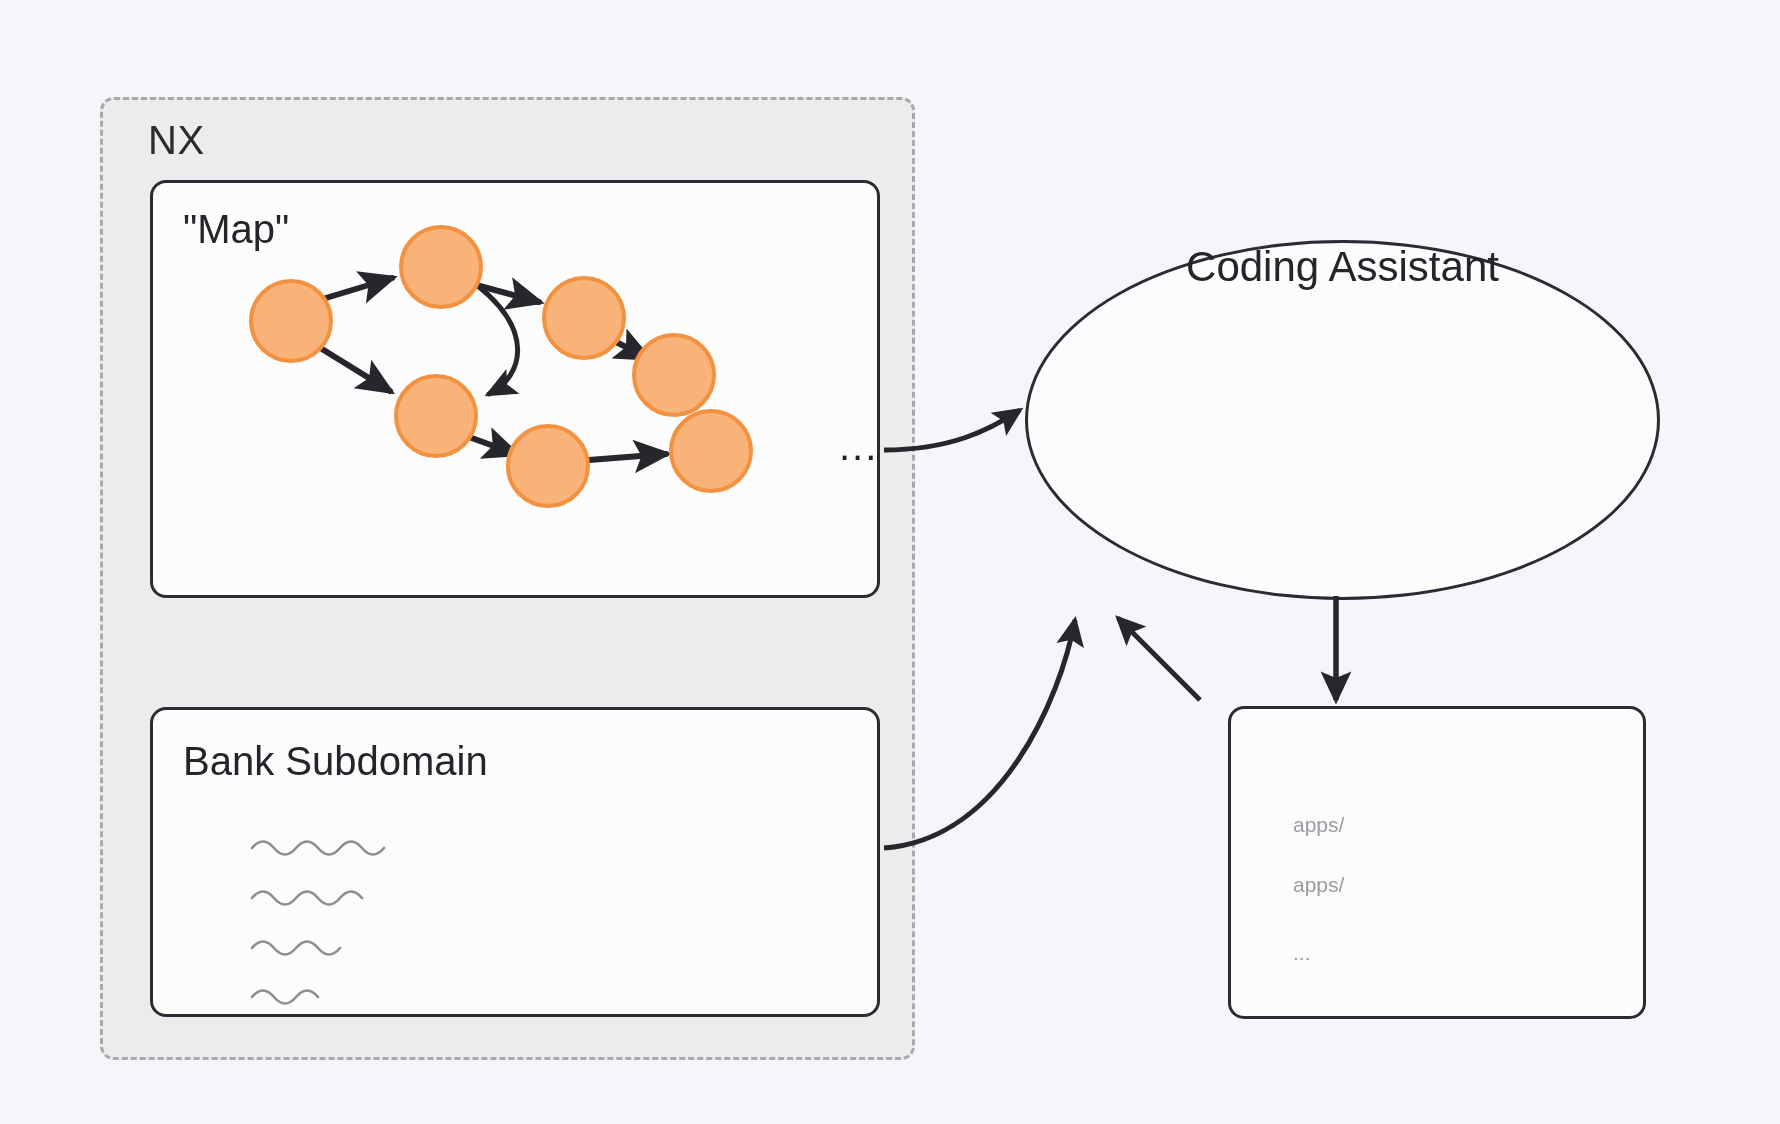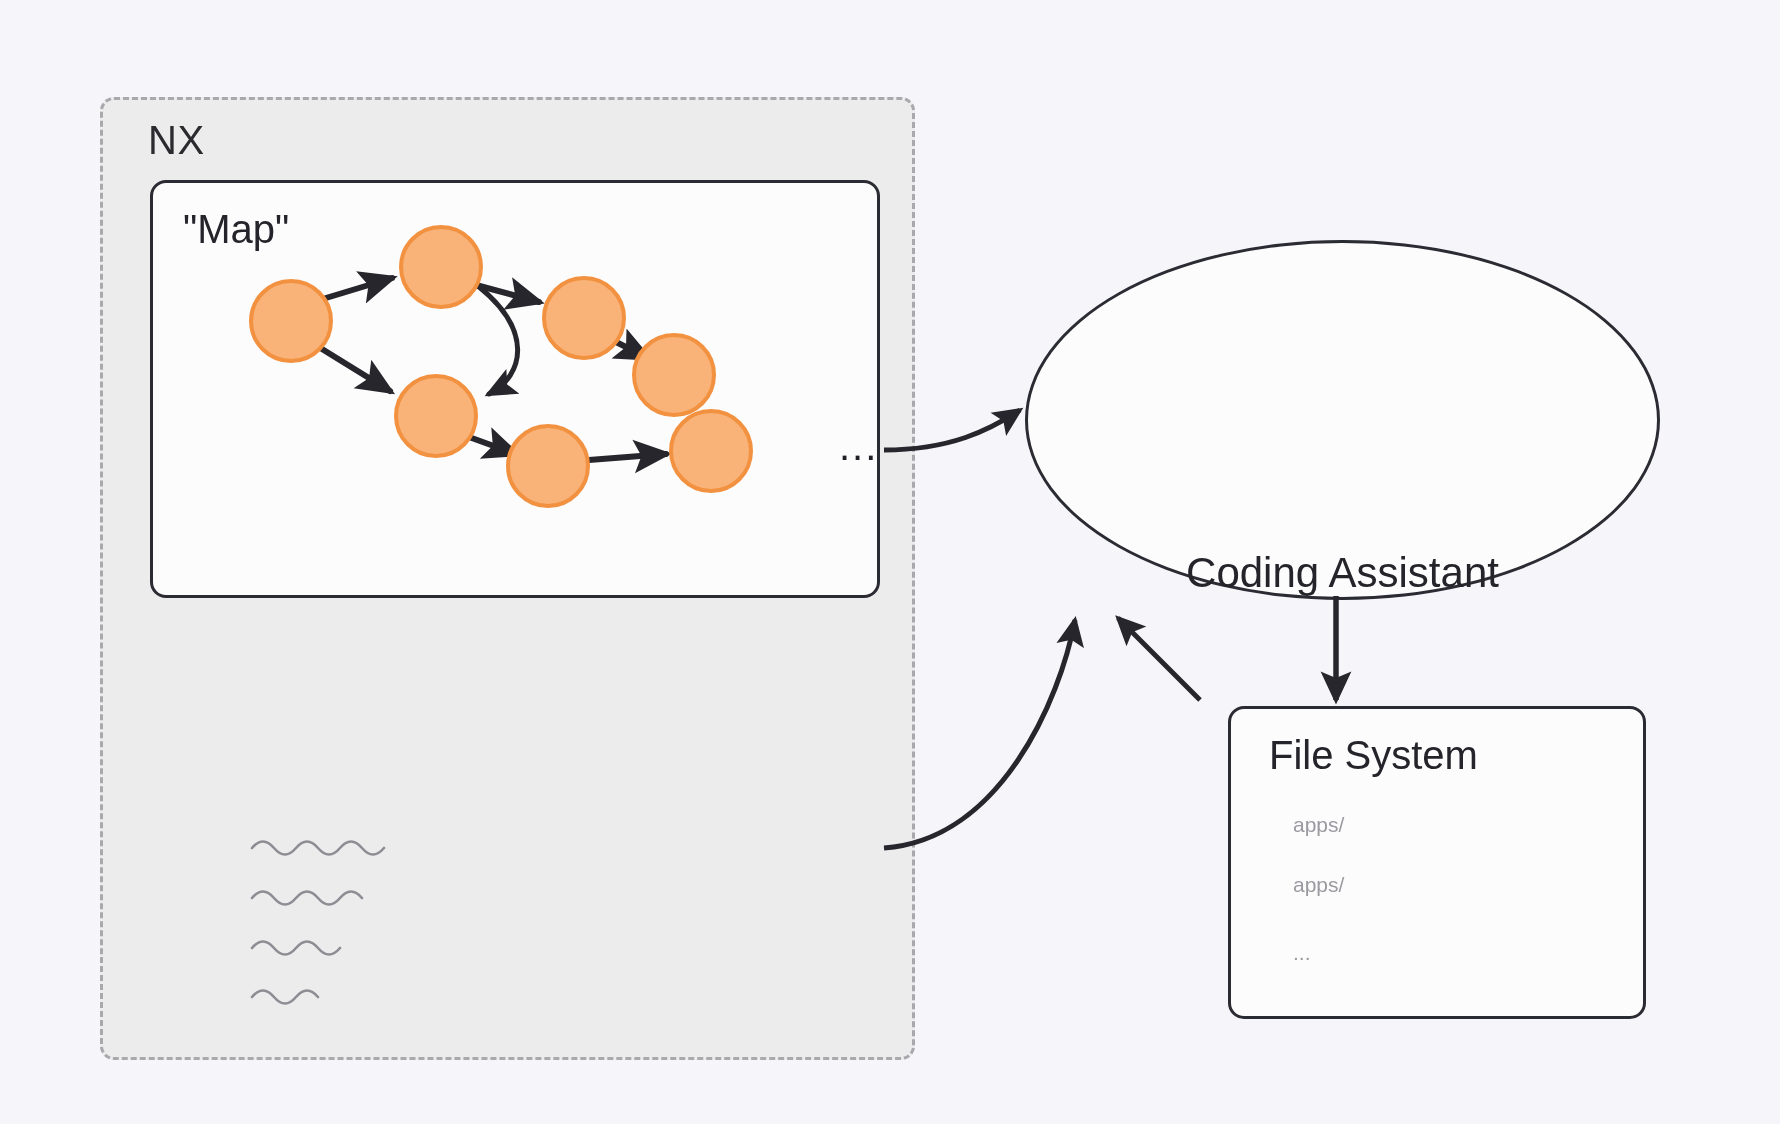--- a/index.html
+++ b/index.html
@@ -90,21 +90,21 @@
     position: absolute;
     left: 1025px;
     top: 240px;
     width: 635px;
     height: 360px;
     border: 3.5px solid #2b2b33;
     border-radius: 50%;
     background: #fcfcfd;
     box-sizing: border-box;
     display: flex;
-    align-items: flex-end;
+    align-items: flex-start;
     justify-content: center;
   }
   .ellipse-label {
     font-size: 42px;
     color: #24242a;
     white-space: nowrap;
   }
 
   
   .layer {
@@ -129,27 +129,29 @@
 
 <div id="canvas">
 
   <div class="nx-group"></div>
   <div class="nx-label">NX</div>
 
   <div class="card map-card">
     <div class="card-title">"Map"</div>
   </div>
 
+  <div class="card bank-card">
+    <div class="card-title">Bank Subdomain</div>
+  </div>
 
   <div class="ellipse">
     <span class="ellipse-label">Coding Assistant</span>
   </div>
 
   <div class="card fs-card">
-    <div class="card-title">File System</div>
     <div class="fs-item fs-item-0">apps/</div>
     <div class="fs-item fs-item-1">apps/</div>
     <div class="fs-item fs-item-2">...</div>
   </div>
 
   <svg class="layer" viewBox="0 0 1780 1124" xmlns="http://www.w3.org/2000/svg">
     <defs>
       <marker id="ah" markerWidth="7" markerHeight="7" refX="5.4" refY="3" orient="auto" markerUnits="strokeWidth">
         <path d="M0,0.2 L6.4,3 L0,5.8 L1.3,3 Z" fill="#26262c"></path>
       </marker>

